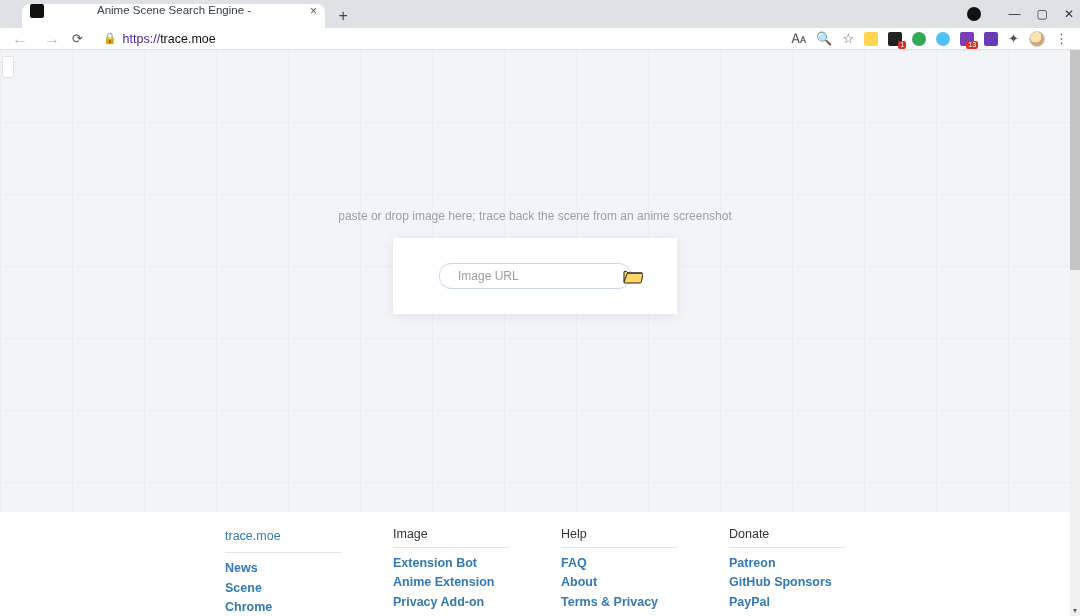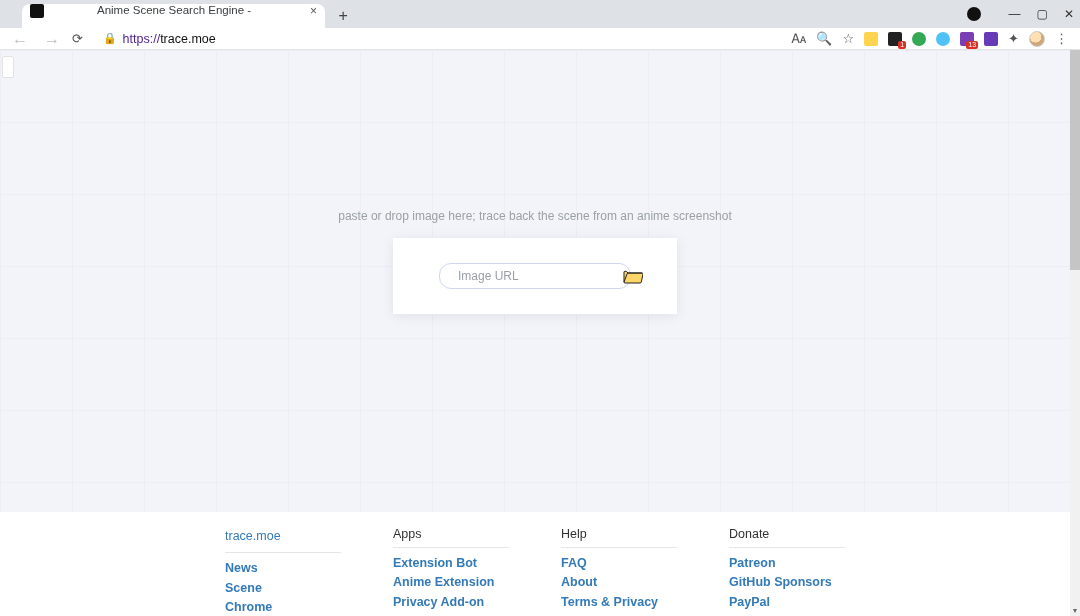--- a/index.html
+++ b/index.html
@@ -120,21 +120,21 @@
       <div class="footer" id="footer-cols">
           <div class="footer-col hdr-link">
             <h4>
               <a href="#">trace.moe</a>
             </h4>
             <a href="#">News</a>
             <a href="#">Scene</a>
             <a href="#">Chrome</a>
           </div>
           <div class="footer-col">
-            <h4>Apps</h4>
+            <h4>Image</h4>
             <a href="#">Extension Bot</a>
             <a href="#">Anime Extension</a>
             <a href="#">Privacy Add-on</a>
             <a href="#">Opera Add-on</a>
           </div>
           <div class="footer-col">
             <h4>Help</h4>
             <a href="#">FAQ</a>
             <a href="#">About</a>
             <a href="#">Terms &amp; Privacy</a>

